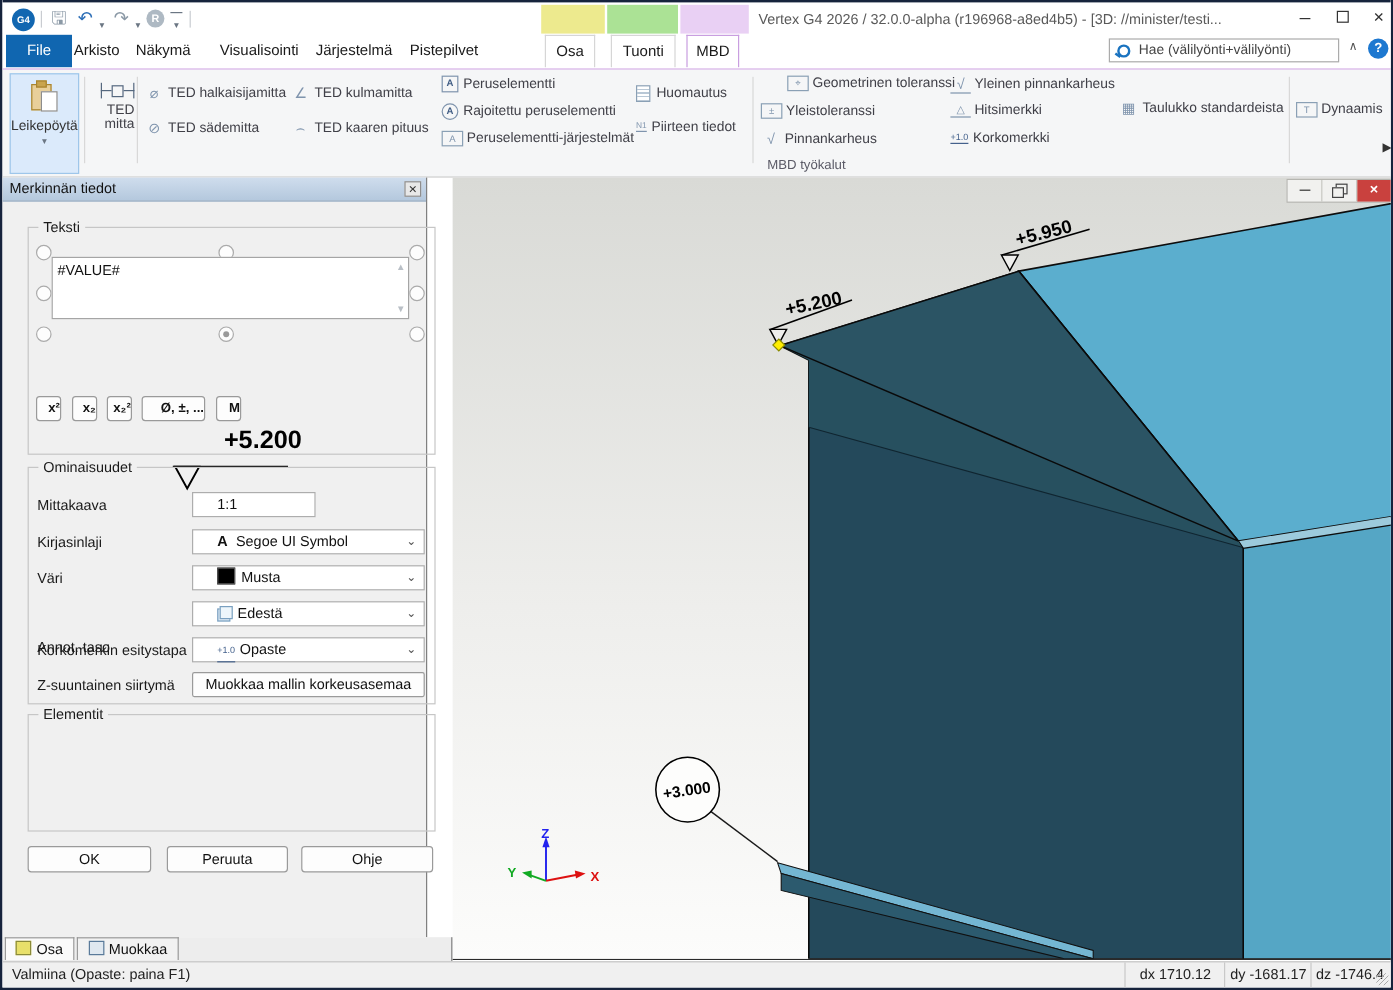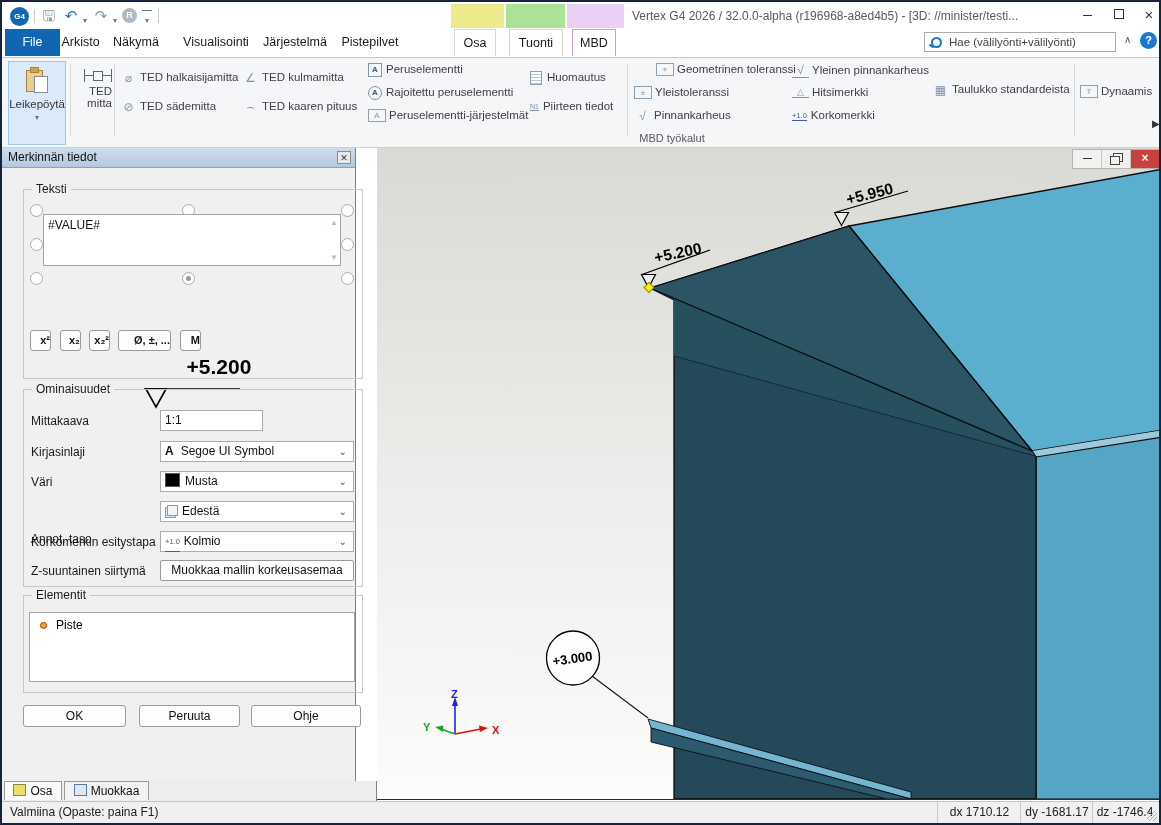--- a/index.html
+++ b/index.html
@@ -63,21 +63,21 @@
   #dlg-close{position:absolute;right:4px;top:3px;width:14px;height:13px;background:#e8e8e8;border:1px solid #8e8e8e;font-size:9px;line-height:12px;text-align:center;color:#333;box-sizing:border-box;}
   .groupbox{position:absolute;border:1px solid #c6c6c6;}
   .grouplabel{position:absolute;top:-8px;left:8px;background:#f0f0f0;padding:0 4px;font-size:12px;color:#1a1a1a;}
   .radio{position:absolute;width:13px;height:13px;border-radius:50%;background:#fdfdfd;border:1px solid #ababab;box-sizing:border-box;}
   .radio.sel:after{content:"";position:absolute;left:3px;top:3px;width:5px;height:5px;border-radius:50%;background:#9a9a9a;}
   #dlg-textarea{position:absolute;left:40px;top:70px;width:298px;height:52px;background:#fff;border:1px solid #a5a5a5;box-sizing:border-box;font-size:12px;color:#111;padding:3px 4px;}
   .ta-arrow{position:absolute;right:2px;font-size:8px;color:#b9bfc6;}
   .fmtbtn{position:absolute;top:140px;height:21px;background:#fdfdfd;border:1px solid #9a9a9a;border-radius:3px;box-sizing:border-box;font-size:11px;text-align:right;line-height:19px;color:#111;font-weight:bold;}
   #preview-text{position:absolute;left:120px;top:165px;width:150px;text-align:center;font-size:21px;font-weight:bold;color:#000;}
   .proprow-label{position:absolute;left:7px;font-size:12px;color:#1a1a1a;}
-  .combo{position:absolute;left:136px;width:194px;height:21px;background:#fff;border:1px solid #adadad;box-sizing:border-box;font-size:12px;color:#111;line-height:19px;padding-left:4px;}
+  .combo{position:absolute;left:136px;width:194px;height:21px;background:#fff;border:1px solid #adadad;box-sizing:border-box;font-size:12px;color:#111;line-height:19px;padding-left:20px;}
   .combo .cchev{position:absolute;right:6px;top:0;font-size:10px;color:#555;}
   .swatch{display:inline-block;width:13px;height:12px;background:#000;border:1px solid #555;vertical-align:-2px;margin-right:5px;}
   .cubeic{position:relative;display:inline-block;width:12px;height:12px;vertical-align:-2px;margin-right:5px;}
   .cubeic i{position:absolute;display:block;width:9px;height:9px;border:1px solid #7aa0c0;background:#dceaf5;}
   .cubeic i.b{left:0;top:2px;} .cubeic i.f{left:2px;top:0;background:#eef6fb;}
   .fontA{font-weight:bold;margin-right:7px;}
   #btn-zmove{position:absolute;left:136px;width:194px;height:21px;background:#fdfdfd;border:1px solid #9a9a9a;border-radius:2px;box-sizing:border-box;font-size:12px;text-align:center;line-height:19px;color:#111;}
   #elem-list{position:absolute;left:5px;top:16px;width:326px;height:70px;background:#fff;border:1px solid #a5a5a5;box-sizing:border-box;}
   .bullet{position:absolute;left:10px;top:9px;width:5px;height:5px;border-radius:50%;background:#f0a030;border:1px solid #b03000;}
   .dlgbtn{position:absolute;top:557px;height:22px;background:#fdfdfd;border:1px solid #9a9a9a;border-radius:3px;box-sizing:border-box;font-size:12px;text-align:center;line-height:20px;color:#111;}
@@ -230,32 +230,28 @@
       <div class="proprow-label" style="top:85px;">Väri</div>
       <div class="combo" style="top:81px;">
         <span class="swatch"></span><span>Musta</span><span class="cchev">⌄</span>
       </div>
       <div class="proprow-label" style="top:115px;margin-top:27px;">Annot. taso</div>
       <div class="combo" style="top:111px;">
         <span class="cubeic"><i class="b"></i><i class="f"></i></span><span>Edestä</span><span class="cchev">⌄</span>
       </div>
       <div class="proprow-label" style="top:145px;">Korkomerkin esitystapa</div>
       <div class="combo" style="top:141px;">
-        <span class="korkoicon">+1.0</span><span>Kolmio</span><span class="cchev">⌄</span>
+        <span class="korkoicon">+1.0</span><span>Opaste</span><span class="cchev">⌄</span>
       </div>
       <div class="proprow-label" style="top:174px;">Z-suuntainen siirtymä</div>
       <div id="btn-zmove" style="top:170px;">Muokkaa mallin korkeusasemaa</div>
     </div>
 
     <div class="groupbox" style="left:21px;top:447px;width:338px;height:96px;">
       <span class="grouplabel">Elementit</span>
-      <div id="elem-list">
-        <span class="bullet"></span>
-        <span style="position:absolute;left:26px;top:5px;font-size:12px;">Piste</span>
-      </div>
     </div>
 
     <div class="dlgbtn" style="left:21px;width:103px;">OK</div>
     <div class="dlgbtn" style="left:137px;width:101px;">Peruuta</div>
     <div class="dlgbtn" style="left:249px;width:110px;">Ohje</div>
   </div>
 
   <div id="viewport">
     <svg width="786" height="651" viewBox="0 0 786 651">
       <defs>

